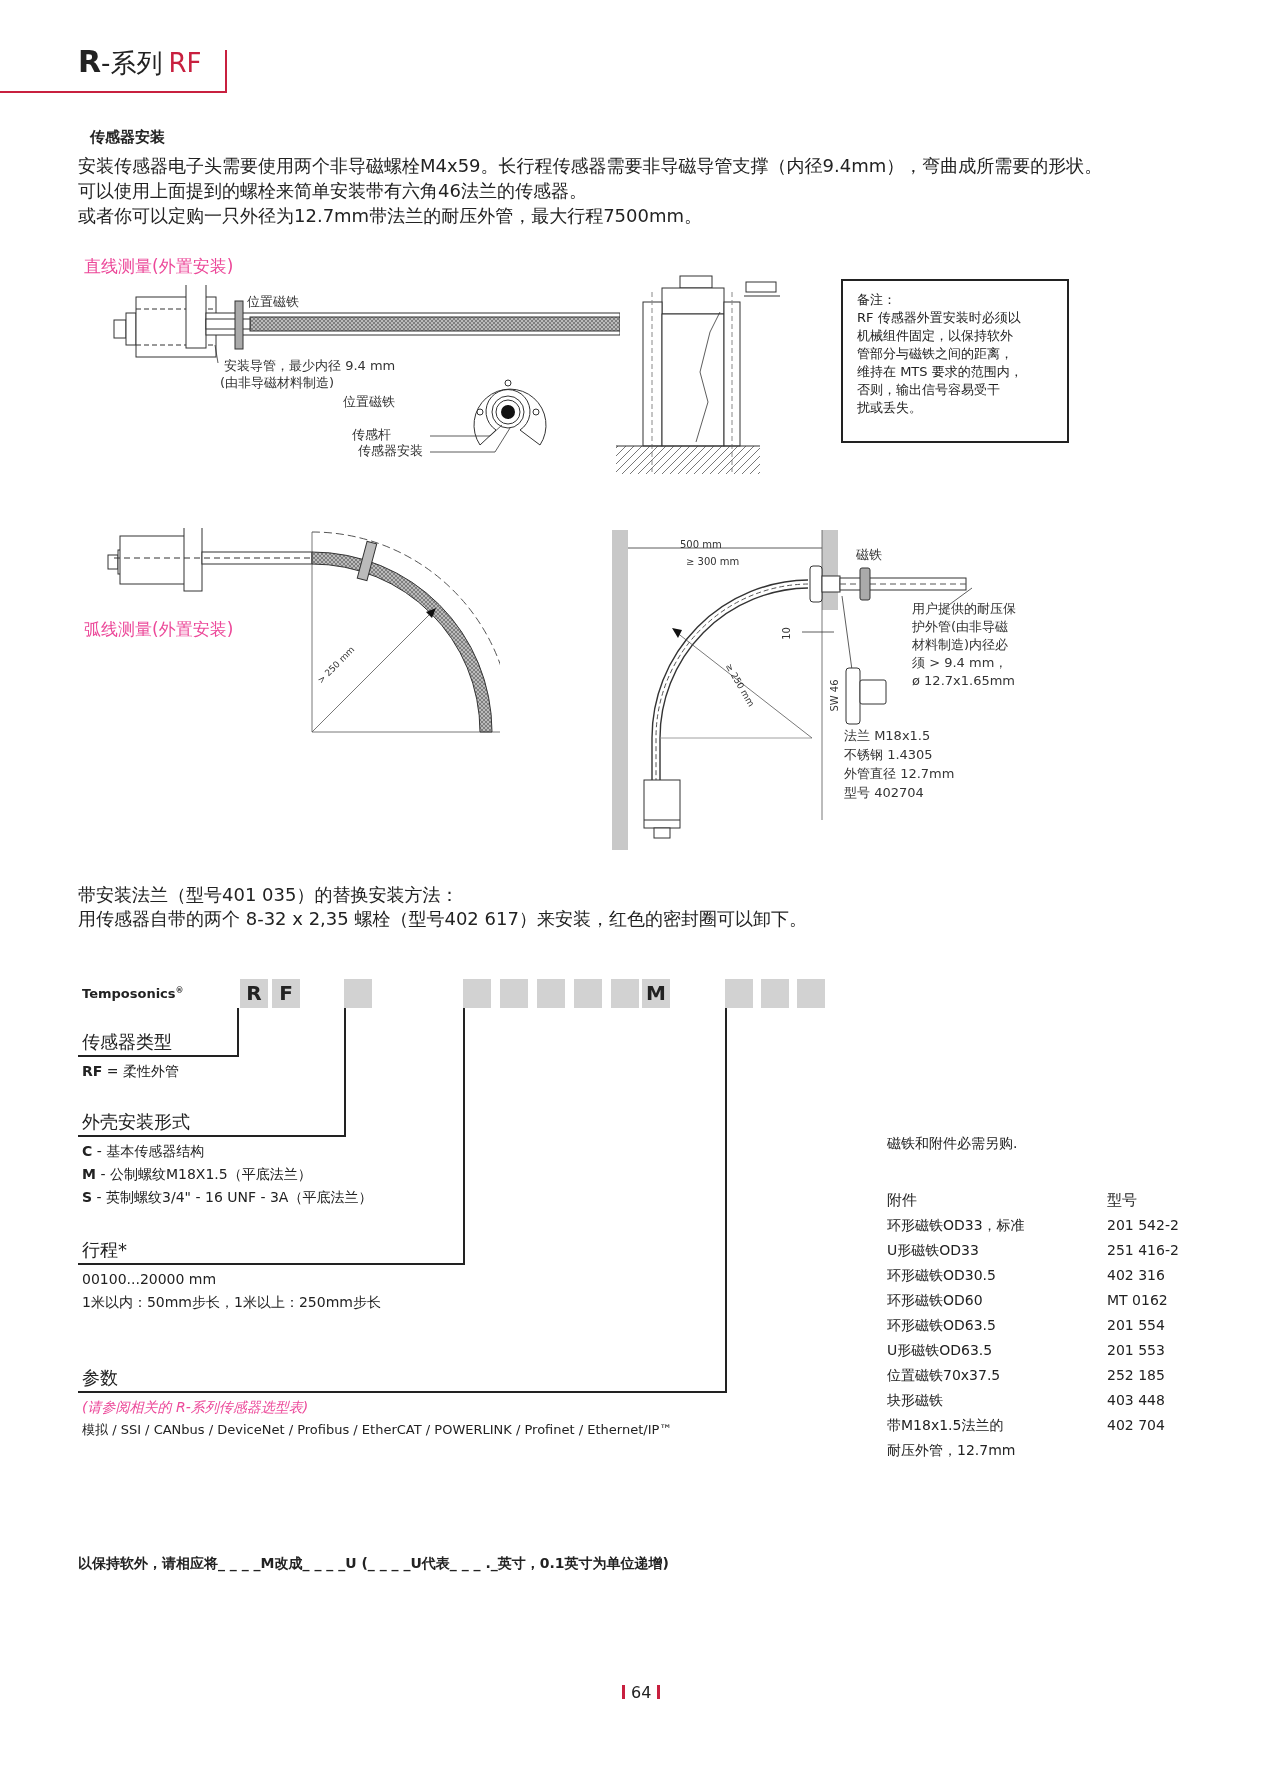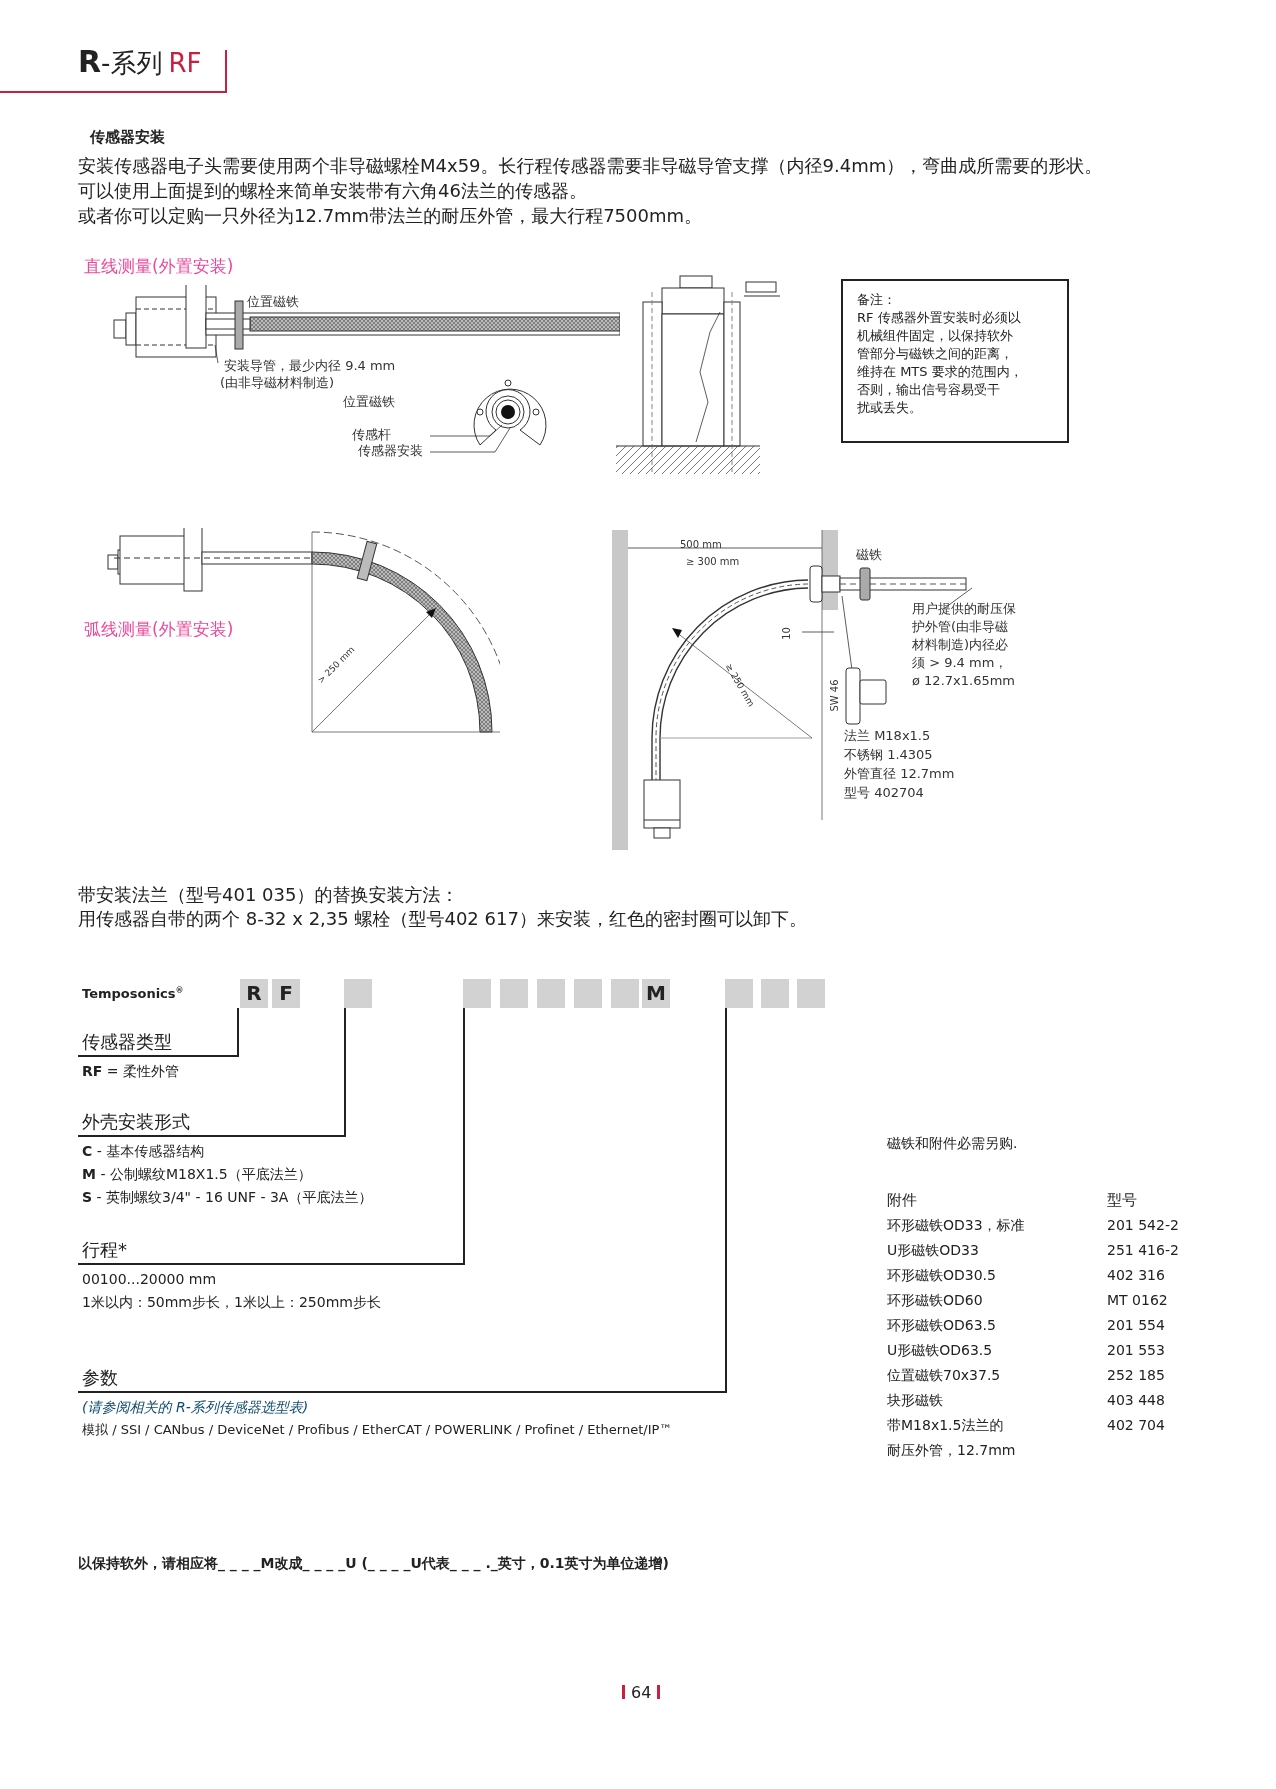--- a/index.html
+++ b/index.html
@@ -212,21 +212,21 @@
 <div class="abs grp-title" style="left:82px;top:1110px">外壳安装形式</div>
 <div class="abs grp-text" style="left:82px;top:1140px"><b>C</b><span> - </span><span>基本传感器结构</span></div>
 <div class="abs grp-text" style="left:82px;top:1163px"><b>M</b><span> - </span><span>公制螺纹M18X1.5（平底法兰）</span></div>
 <div class="abs grp-text" style="left:82px;top:1186px"><b>S</b><span> - </span><span>英制螺纹3/4" - 16 UNF - 3A（平底法兰）</span></div>
 
 <div class="abs grp-title" style="left:82px;top:1238px">行程*</div>
 <div class="abs grp-text" style="left:82px;top:1268px">00100...20000 mm</div>
 <div class="abs grp-text" style="left:82px;top:1291px">1米以内：50mm步长，1米以上：250mm步长</div>
 
 <div class="abs grp-title" style="left:82px;top:1366px">参数</div>
-<div class="abs grp-text" style="left:82px;top:1396px;font-style:italic;color:#0c4a6e">(请参阅相关的 R-系列传感器选型表)</div>
+<div class="abs grp-text" style="left:82px;top:1396px;font-style:italic;color:#ec4899">(请参阅相关的 R-系列传感器选型表)</div>
 <div class="abs grp-text" style="left:82px;top:1418px;font-size:13px">模拟 / SSI / CANbus / DeviceNet / Profibus / EtherCAT / POWERLINK / Profinet / Ethernet/IP™</div>
 
 <div class="abs acc-title">磁铁和附件必需另购.</div>
 <table class="abs acc-table" cellspacing="0" cellpadding="0">
   <tbody>
       <tr>
         <td class="c1" style="font-size:15px">附件</td>
         <td style="font-size:15px">型号</td>
       </tr>
   <tr>

